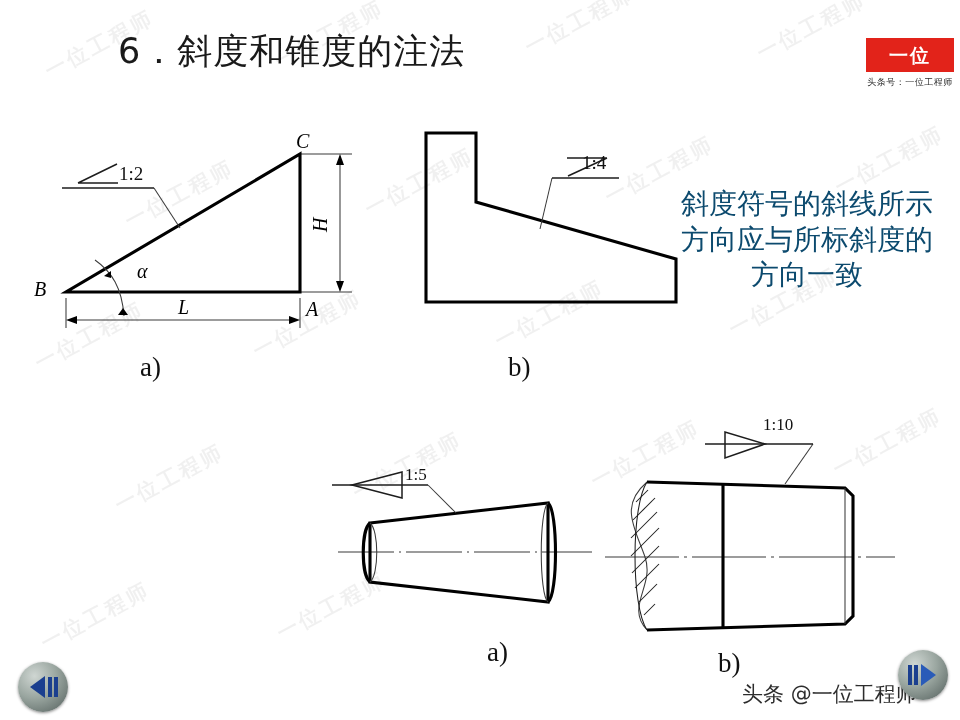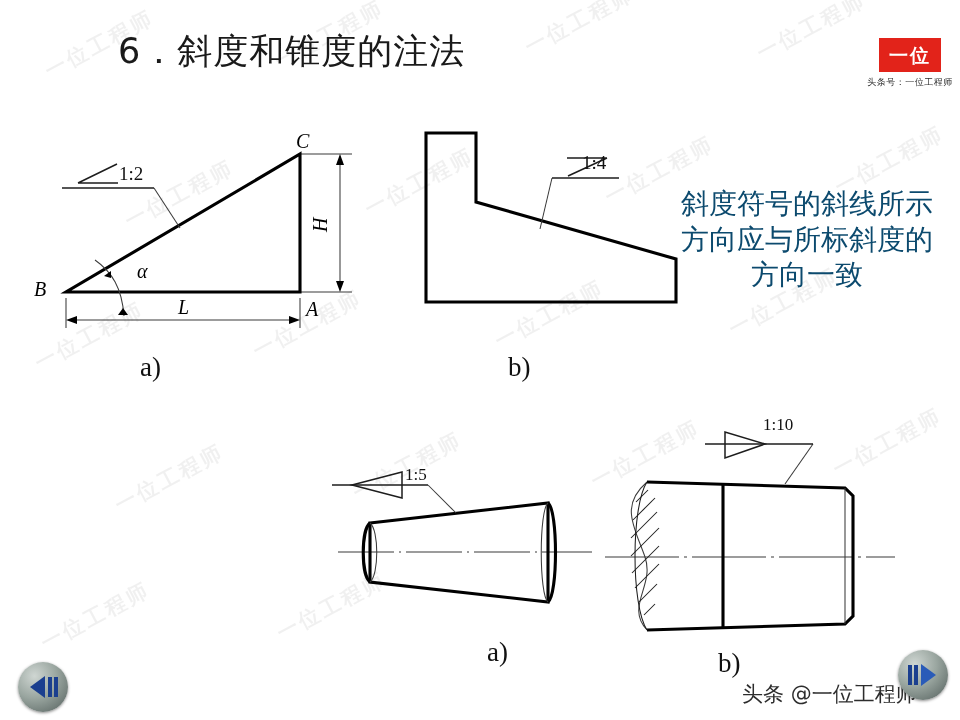--- a/index.html
+++ b/index.html
@@ -35,21 +35,21 @@
     font-size:35px;
     color:#1a1a1a;
     letter-spacing:1px;
     white-space:nowrap;
     z-index:4;
   }
 
   
   #logo-wrap{position:absolute;left:866px;top:38px;width:88px;text-align:center;z-index:5;}
   #logo-box{
-    width:62px;height:34px;margin:0 auto;
+    width:88px;height:34px;margin:0 auto;
     background:#e2231a;
     color:#ffffff;
     font-family:"DejaVu Sans", sans-serif;
     font-size:19px;font-weight:700;
     line-height:34px;
     letter-spacing:2px;
   }
   #logo-sub{
     margin-top:4px;
     font-family:"DejaVu Sans", sans-serif;

